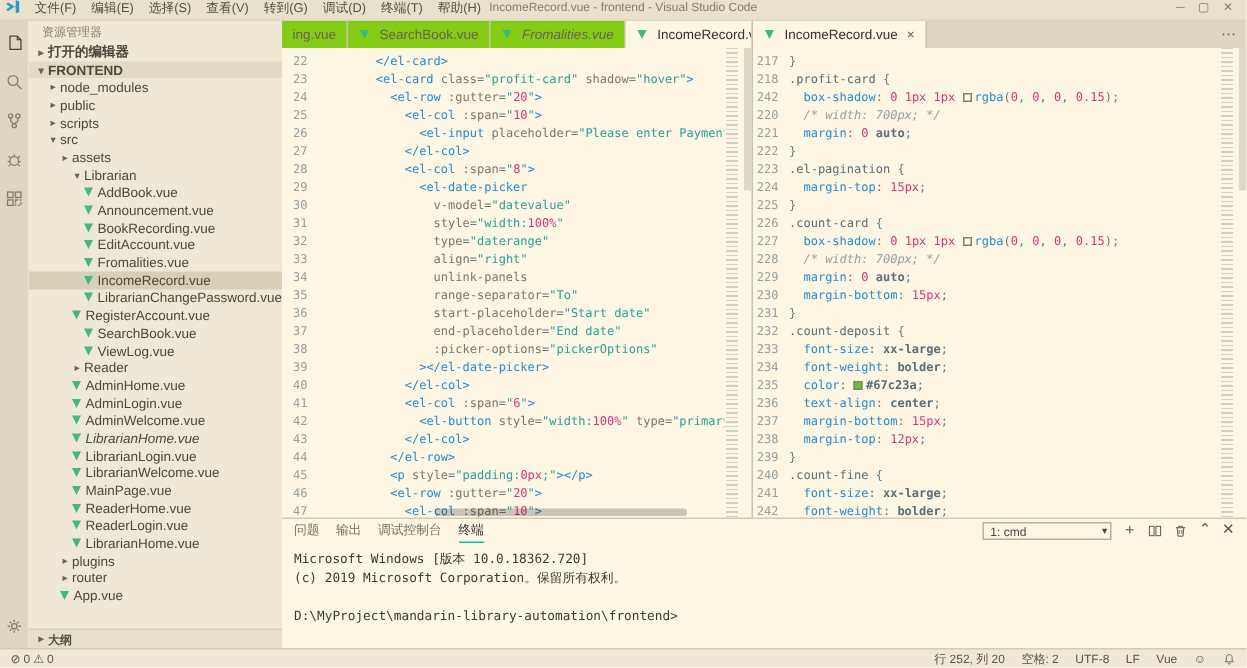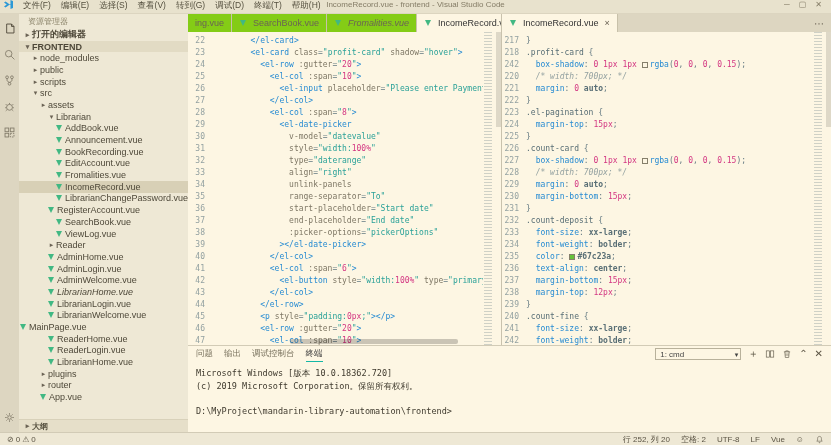--- a/index.html
+++ b/index.html
@@ -249,21 +249,21 @@
           <span>LibrarianHome.vue</span>
         </div>
         <div class="trow" style="padding-left: 28px;">
           <span class="vicon"></span>
           <span>LibrarianLogin.vue</span>
         </div>
         <div class="trow" style="padding-left: 28px;">
           <span class="vicon"></span>
           <span>LibrarianWelcome.vue</span>
         </div>
-        <div class="trow" style="">
+        <div class="trow" style="padding-left: 28px;">
           <span class="vicon"></span>
           <span>MainPage.vue</span>
         </div>
         <div class="trow" style="padding-left: 28px;">
           <span class="vicon"></span>
           <span>ReaderHome.vue</span>
         </div>
         <div class="trow" style="padding-left: 28px;">
           <span class="vicon"></span>
           <span>ReaderLogin.vue</span>

